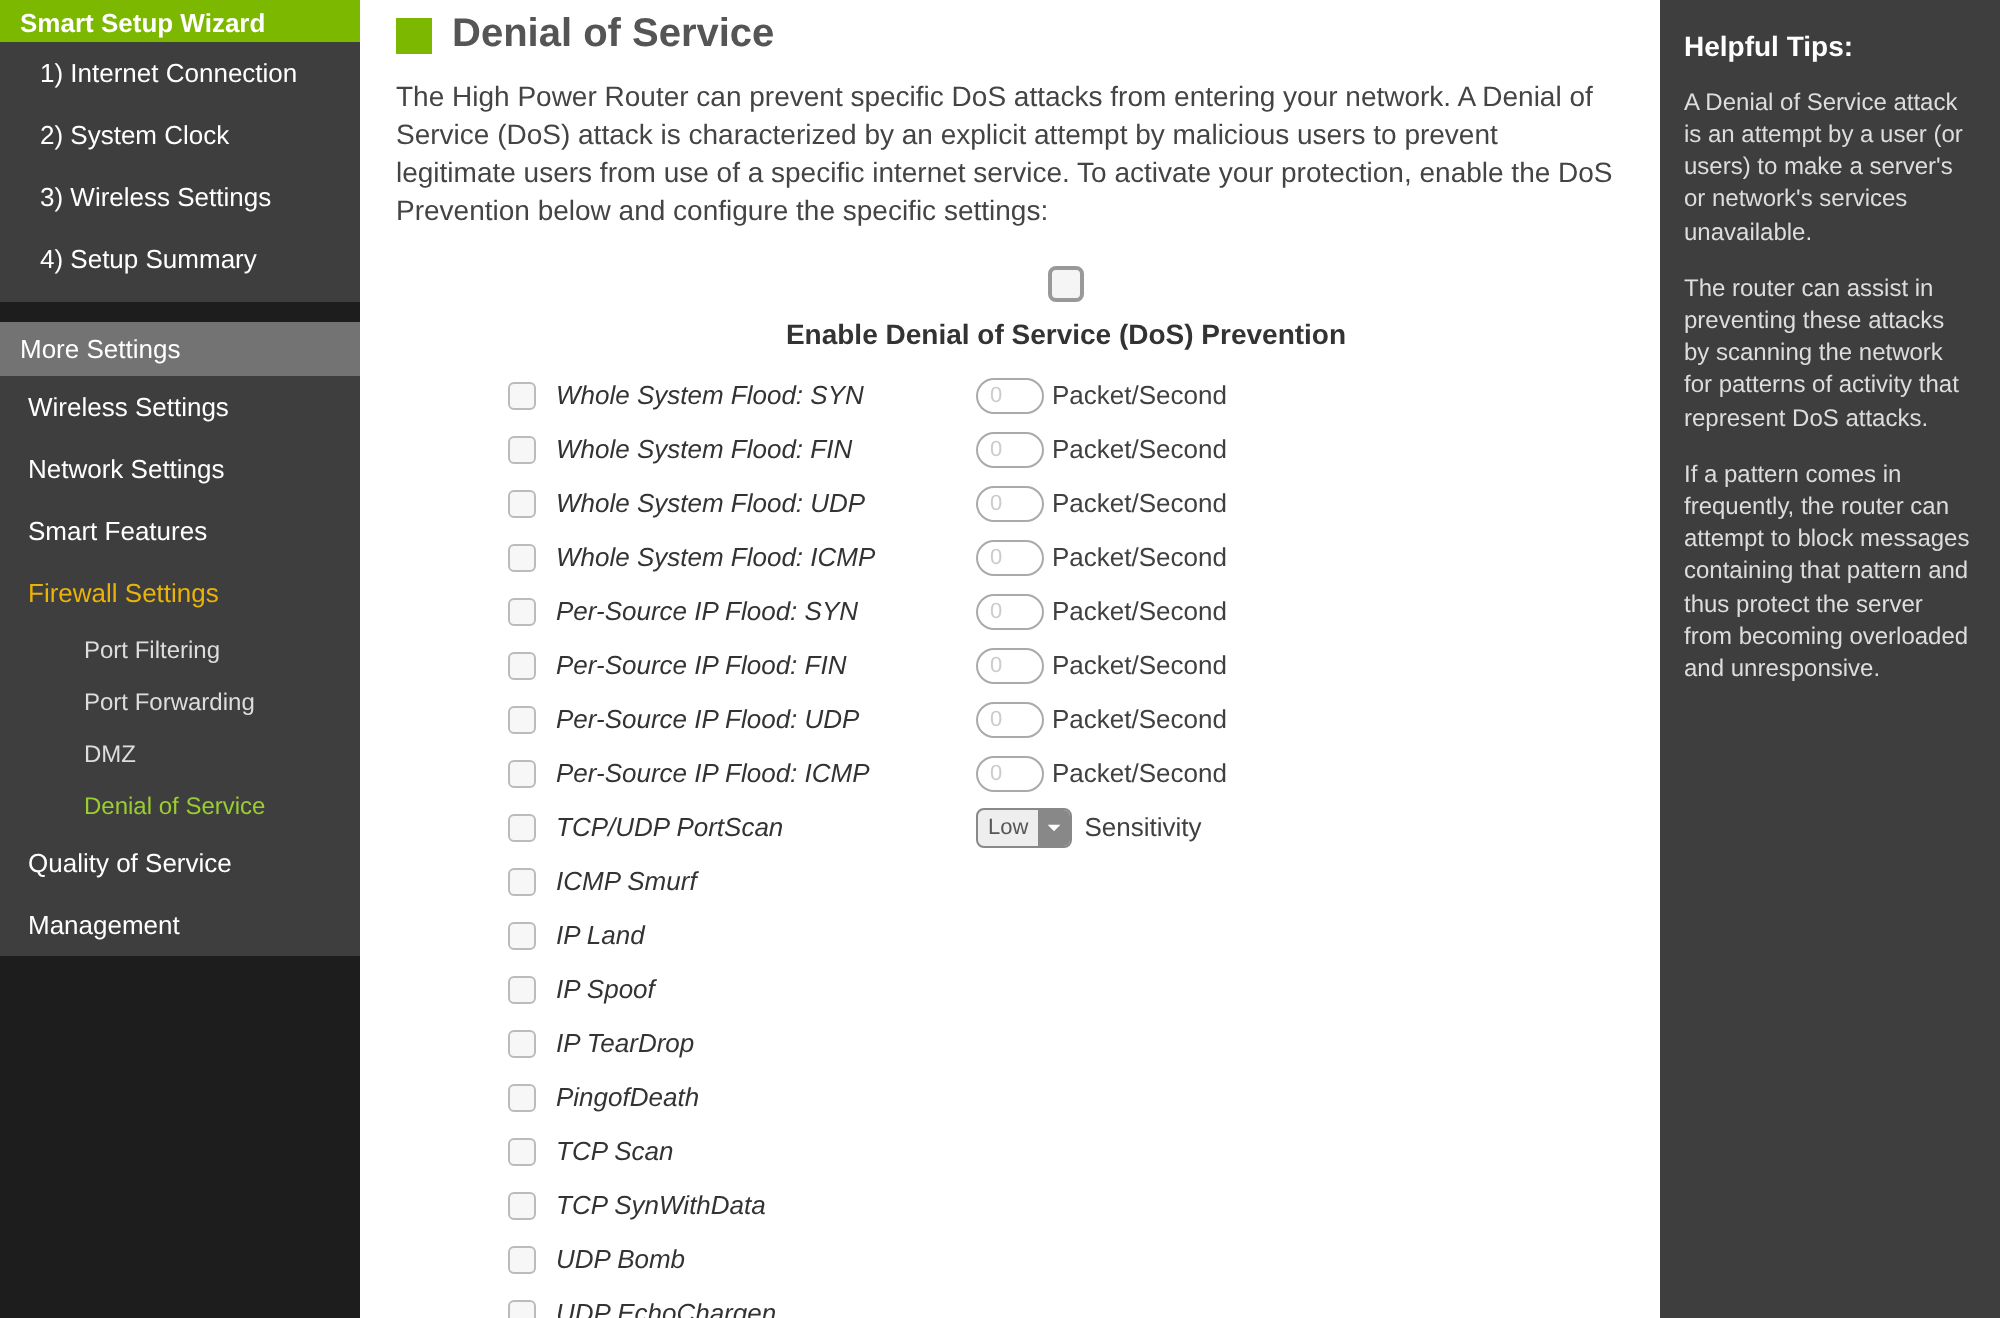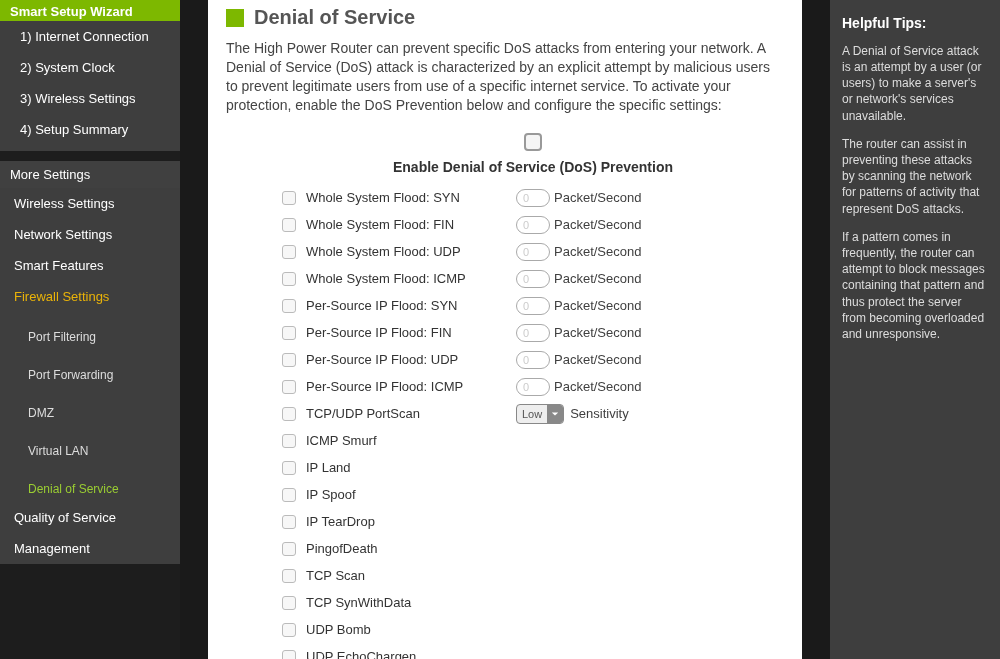--- a/index.html
+++ b/index.html
@@ -9,21 +9,20 @@
     color: #333;
     width: 1000px;
     height: 659px;
     overflow: hidden;
     font-size: 13px;
   }
   .layout {
     display: flex;
     width: 100%;
     height: 100%;
-    gap: 28px;
   }
   .sidebar {
     width: 180px;
     background: #1d1d1d;
     flex-shrink: 0;
   }
   .wizard {
     background: #3e3e3e;
     padding-bottom: 6px;
   }
@@ -34,44 +33,43 @@
     padding: 4px 10px 2px 10px;
     font-size: 13px;
   }
   .wizard-item {
     color: #fff;
     padding: 8px 10px 8px 20px;
     font-size: 13px;
     cursor: pointer;
   }
   .more-header {
-    background: #404040;
+    background: #737373;
     color: #fff;
     padding: 6px 10px;
     font-size: 13px;
     margin-top: 10px;
   }
   .more-settings {
     background: #3e3e3e;
   }
   .nav-item {
     color: #fff;
     padding: 8px 14px;
     font-size: 13px;
     cursor: pointer;
   }
   .nav-item.active {
     color: #eab308;
   }
   .sub-item {
     color: #ddd;
-    padding: 6px 10px 6px 28px;
+    padding: 6px 10px 6px 42px;
     font-size: 12px;
     cursor: pointer;
-    margin-top: 12px;
   }
   .sub-item.active {
     color: #9acd32;
   }
 
   .main {
     flex: 1;
     background: #fff;
     padding: 0 18px 10px 18px;
     overflow: hidden;
@@ -136,20 +134,21 @@
     border-radius: 3px;
     background: #f7f7f7;
     margin-right: 10px;
     cursor: pointer;
     flex-shrink: 0;
   }
   .rule-label {
     width: 210px;
     color: #333;
     font-size: 13px;
+    font-style: italic;
   }
   .rate-input {
     width: 34px;
     height: 18px;
     border: 1px solid #aaa;
     border-radius: 9px;
     background: #fff;
     color: #ccc;
     font-size: 11px;
     text-align: left;
@@ -233,21 +232,20 @@
     </div>
     <div class="more-header">More Settings</div>
     <div class="more-settings" id="nav-items">
         <div class="nav-item">Wireless Settings</div>
         <div class="nav-item">Network Settings</div>
         <div class="nav-item">Smart Features</div>
         <div class="nav-item active">Firewall Settings</div>
         <div class="sub-item">Port Filtering</div>
         <div class="sub-item">Port Forwarding</div>
         <div class="sub-item">DMZ</div>
-        <div class="sub-item">Virtual LAN</div>
         <div class="sub-item active">Denial of Service</div>
         <div class="nav-item">Quality of Service</div>
         <div class="nav-item">Management</div>
       </div>
   </div>
 
   <div class="main">
     <div class="page-title">
       <div class="title-square"></div>
       <h1>Denial of Service</h1>

